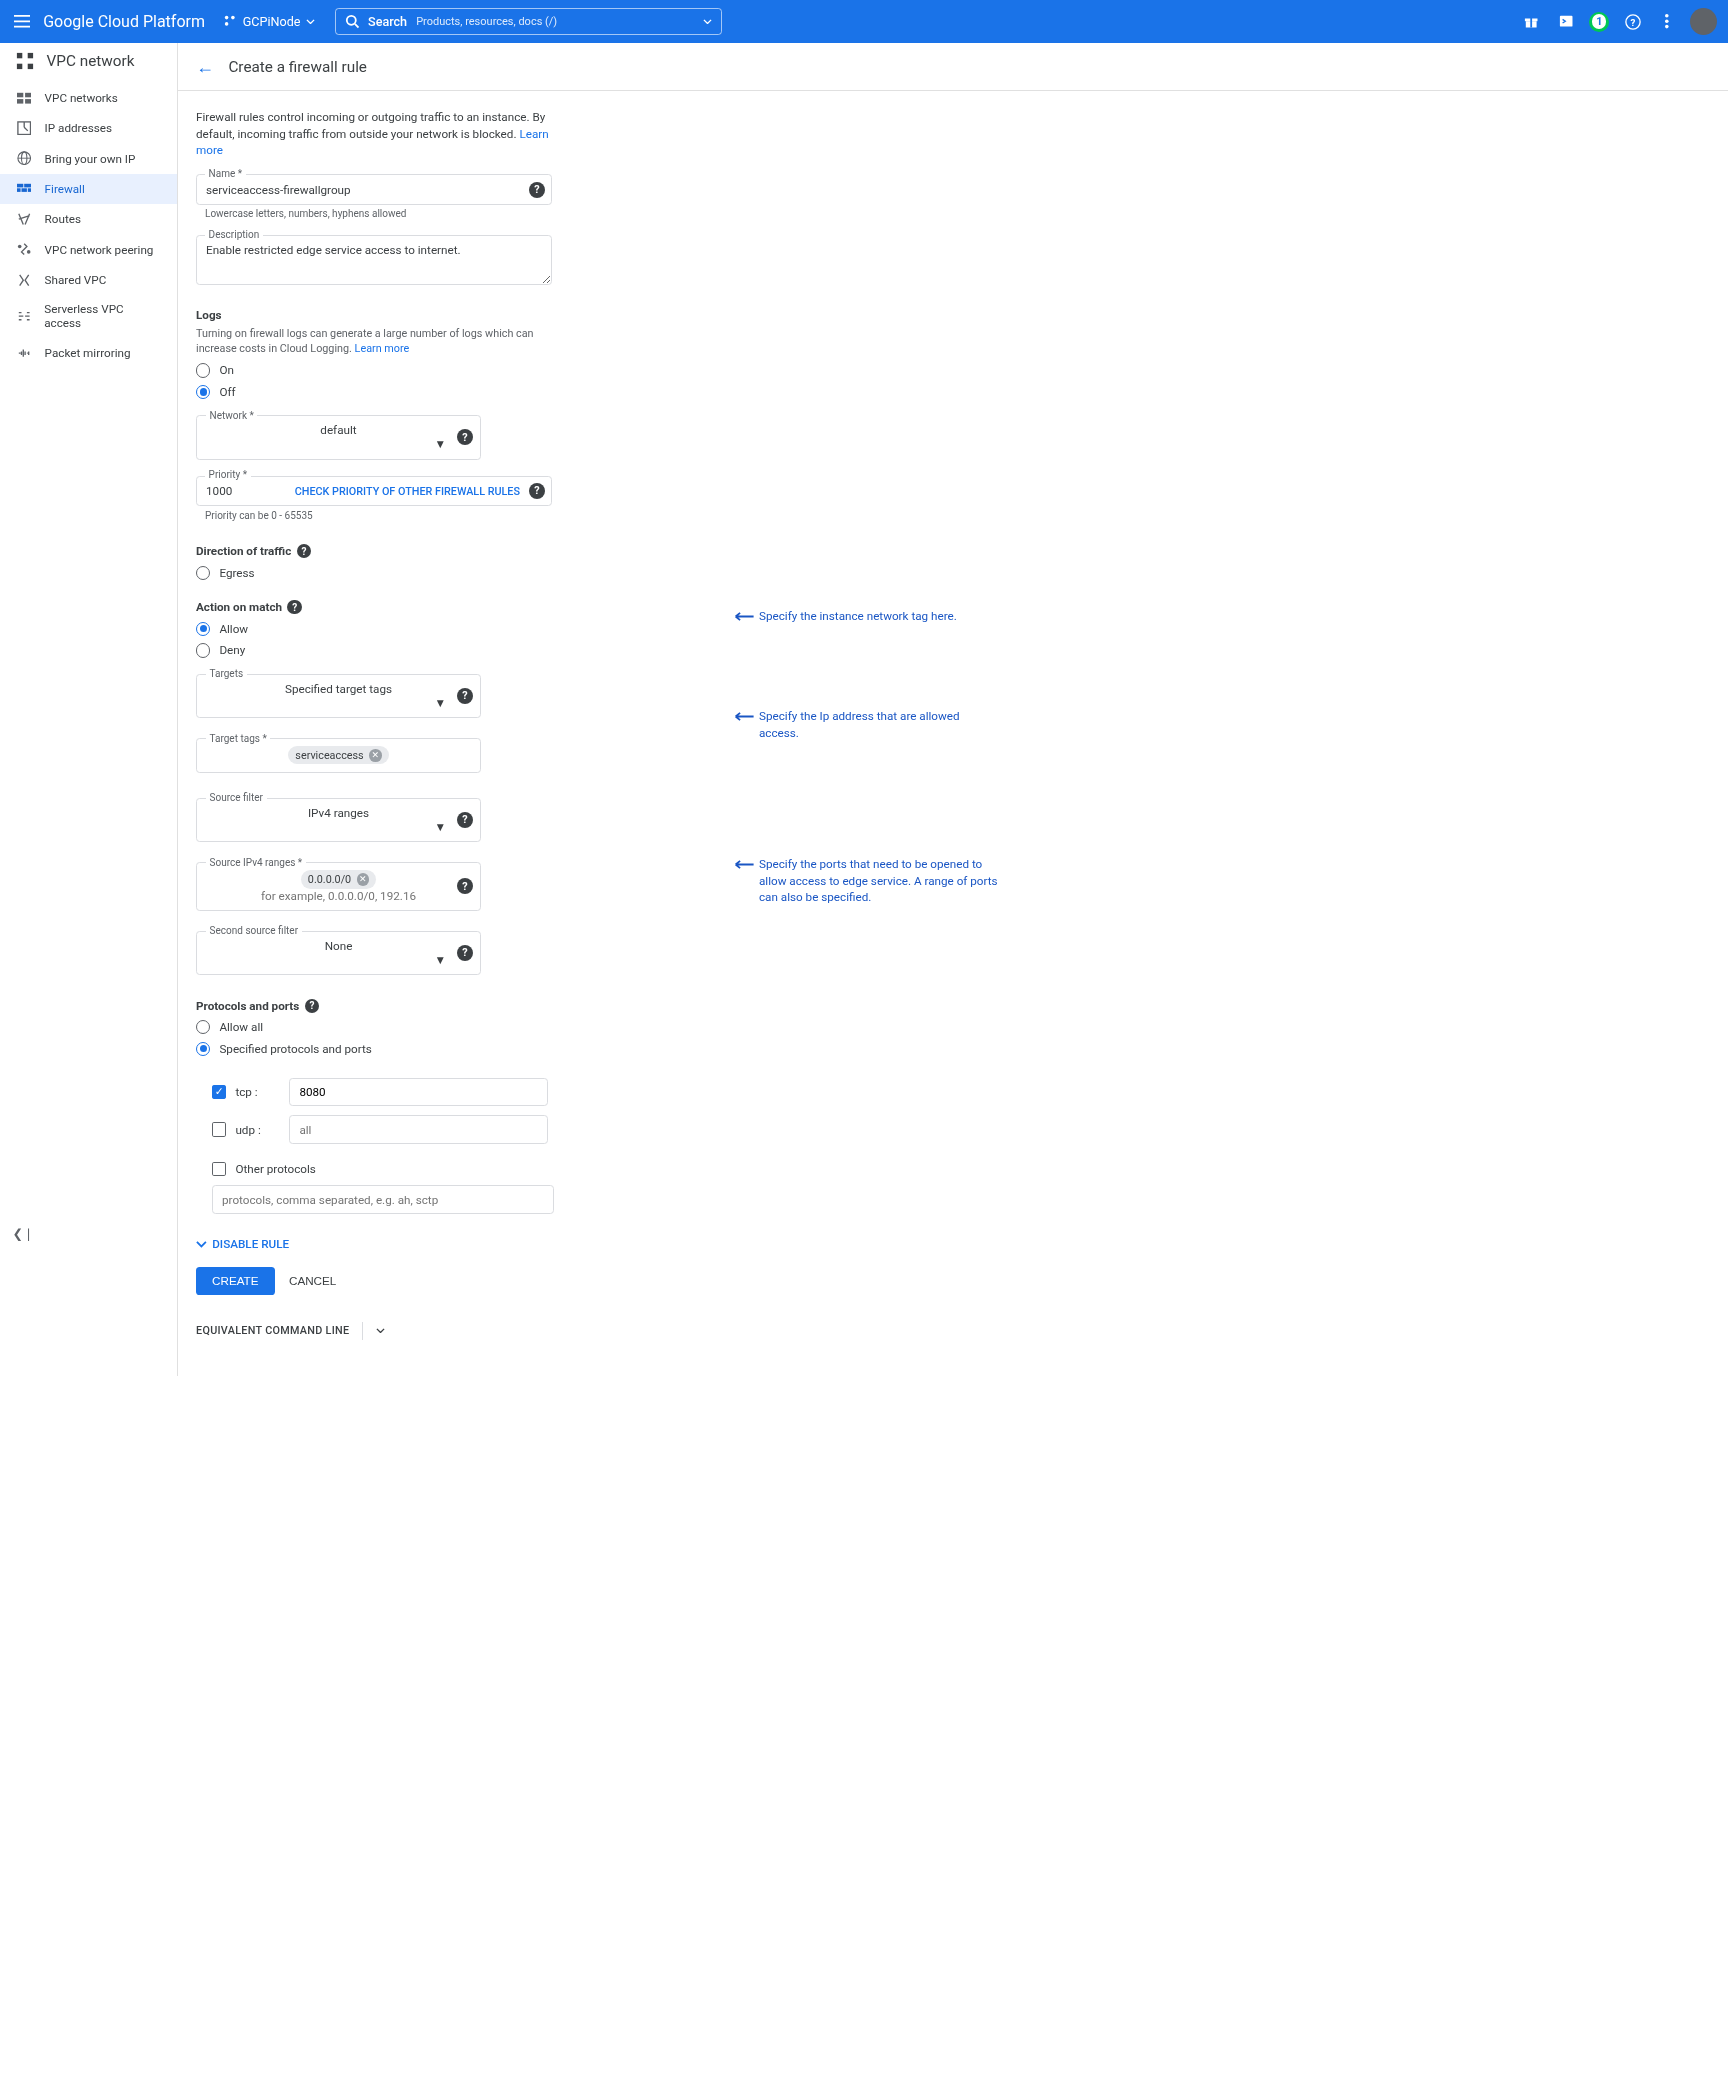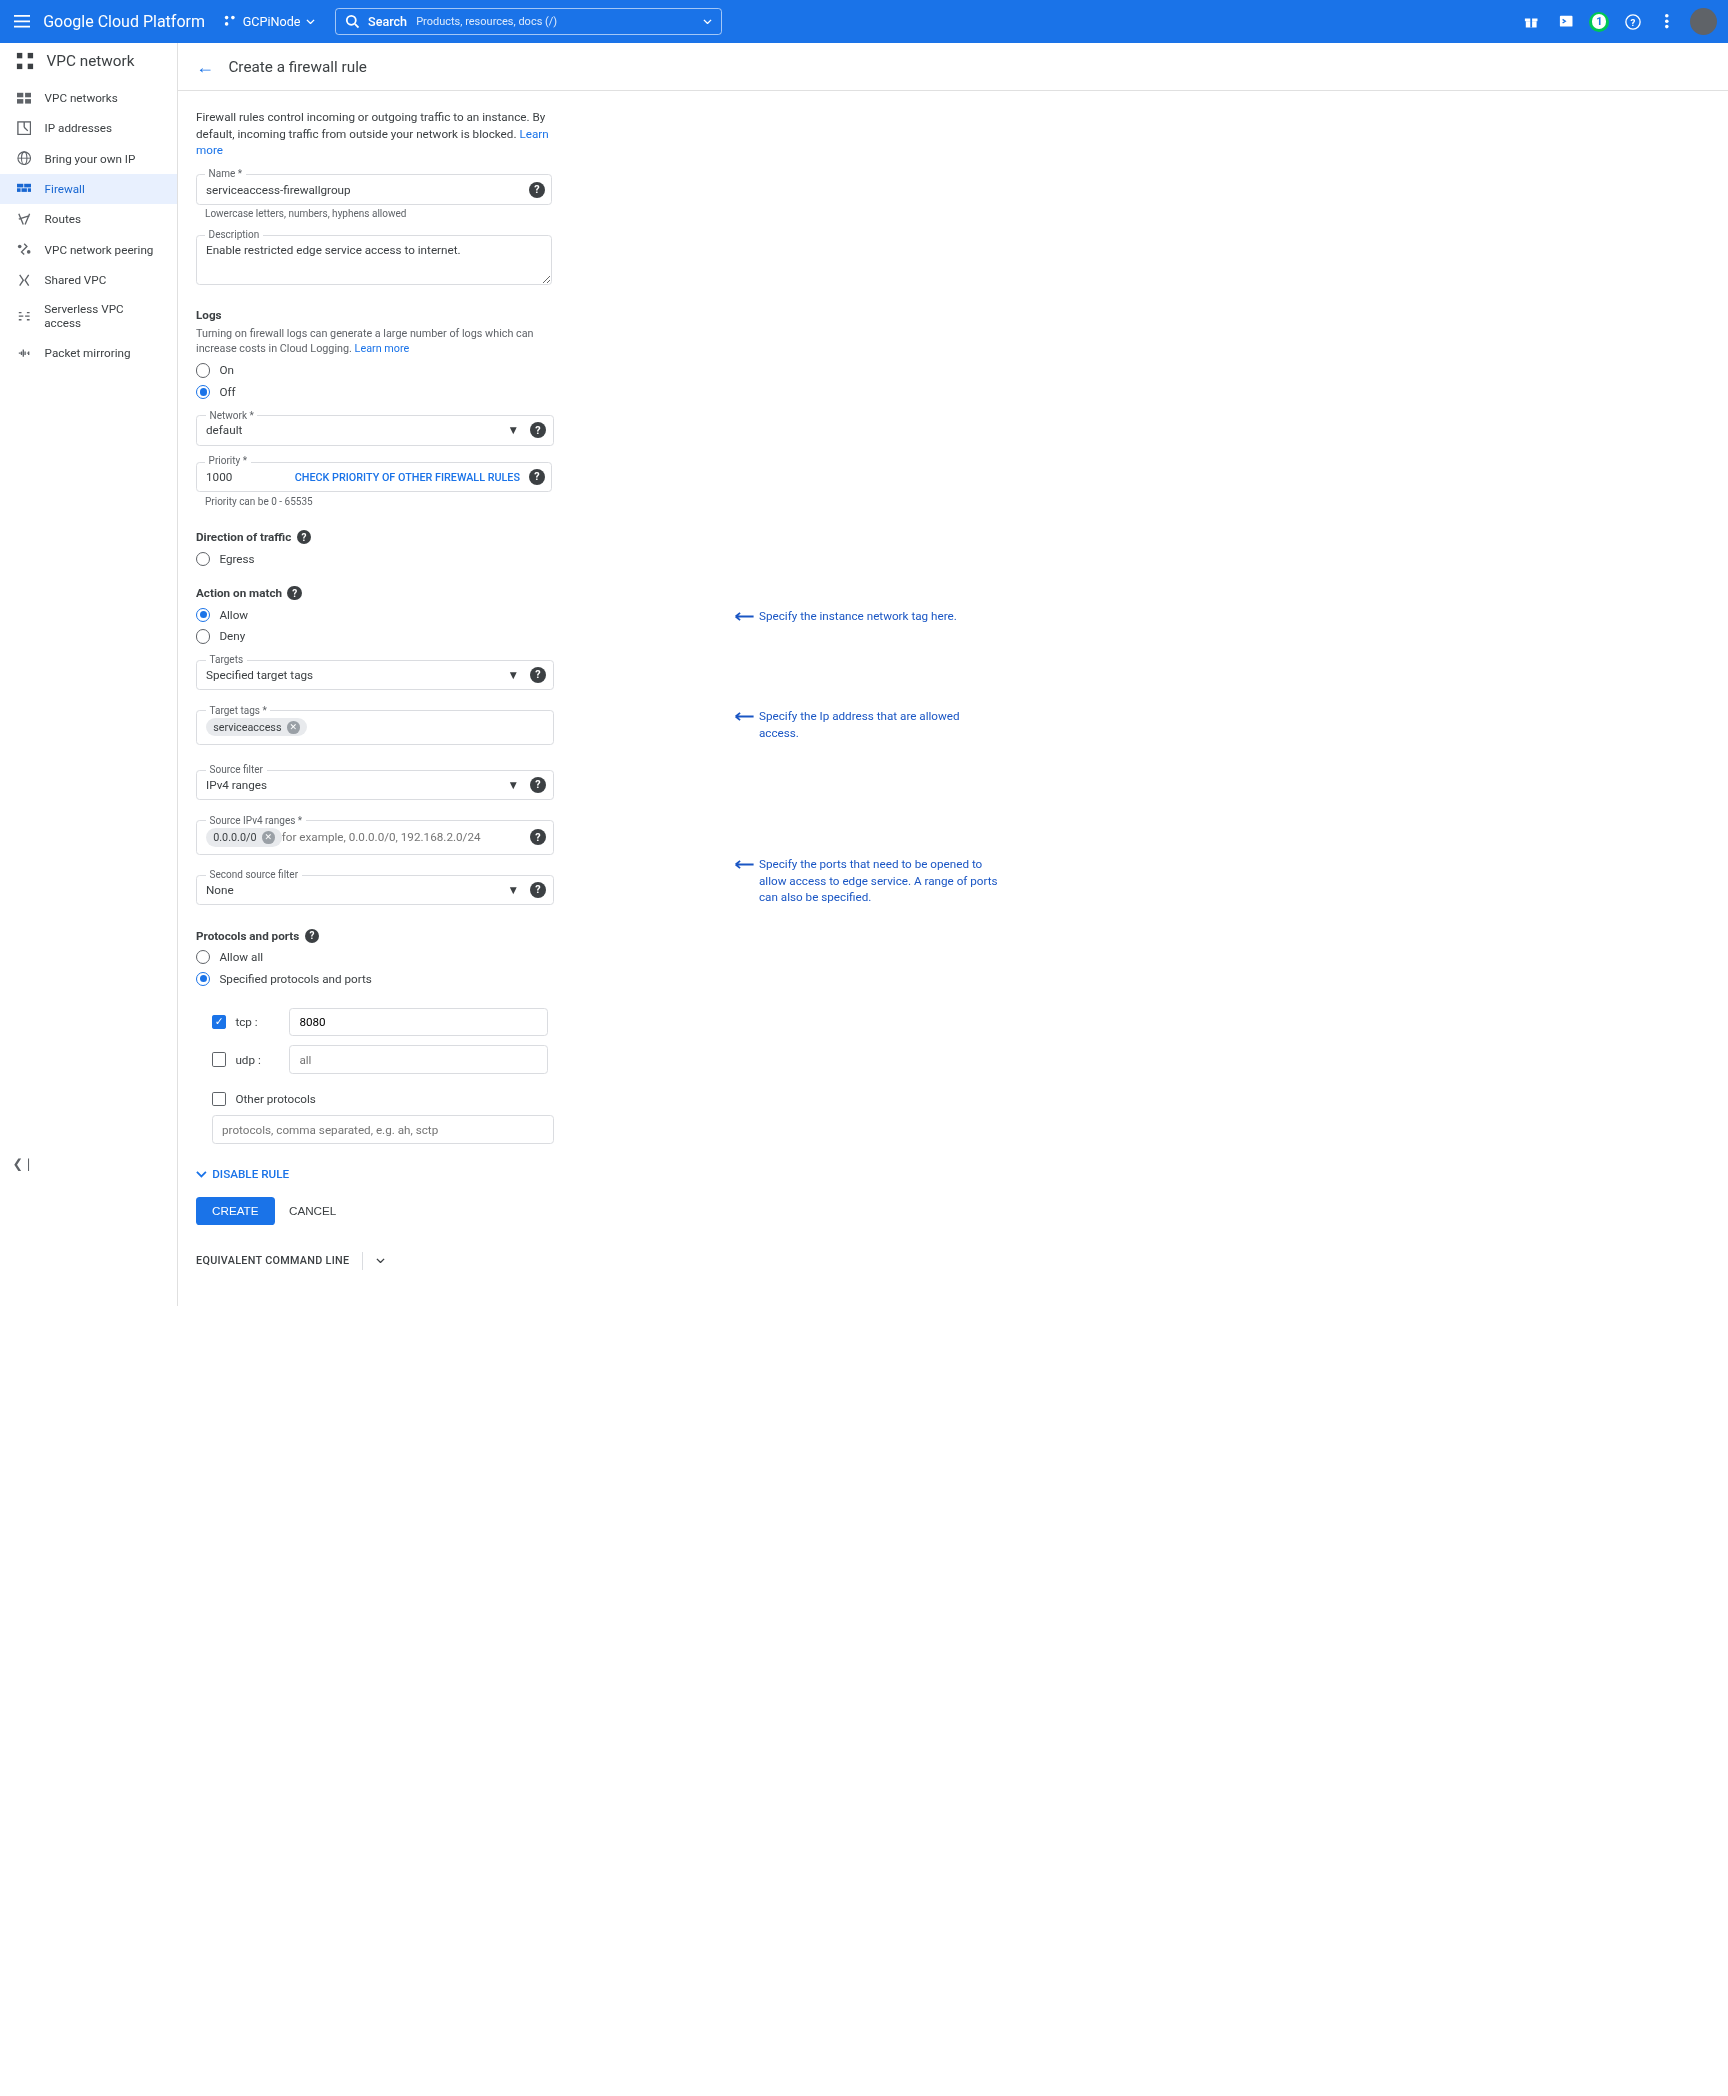--- a/index.html
+++ b/index.html
@@ -48,21 +48,21 @@
   .section-head { font-size:11.7px; font-weight:700; margin-top:20px; display:flex; align-items:center; gap:5.4px; }
   .small-help { width:14.4px; height:14.4px; border-radius:50%; background:#3c4043; color:#fff; display:inline-flex; align-items:center; justify-content:center; font-size:10px; font-weight:700; }
   .subtext { font-size:10.8px; color:#5f6368; max-width:358px; line-height:1.4; margin-top:3.6px; }
   .subtext a { color:#1a73e8; text-decoration:none; }
   
   .radio-row { display:flex; align-items:center; gap:9px; margin-top:7.2px; font-size:11.7px; cursor:pointer; }
   .radio { width:14.4px; height:14.4px; border:1.8px solid #5f6368; border-radius:50%; display:flex; align-items:center; justify-content:center; }
   .radio.checked { border-color:#1a73e8; }
   .radio.checked::after { content:''; width:7.2px; height:7.2px; background:#1a73e8; border-radius:50%; }
   
-  .select-box { width:358px; border:0.9px solid #dadce0; border-radius:3.6px; padding:7.2px 9px; font-size:11.7px; position:relative; display:flex; align-items:center; margin-top:16px; cursor:pointer; }
+  .select-box { width:285px; border:0.9px solid #dadce0; border-radius:3.6px; padding:7.2px 9px; font-size:11.7px; position:relative; display:flex; align-items:center; margin-top:16px; cursor:pointer;flex-direction:column; }
   .chev { margin-left:auto; margin-right:25px; color:#3c4043; }
   
   .priority-link { color:#1a73e8; font-size:10.8px; font-weight:500; position:absolute; right:32px; top:50%; transform:translateY(-50%); cursor:pointer; }
   
   .chip { display:inline-flex; align-items:center; gap:5.4px; background:#e8eaed; border-radius:10.8px; padding:2.7px 7.2px; font-size:10.8px; }
   .chip .x { width:12.6px; height:12.6px; border-radius:50%; background:#9aa0a6; color:#fff; display:flex; align-items:center; justify-content:center; font-size:9px; cursor:pointer; }
   .chip-input { flex:1; border:none; outline:none; font-family:inherit; font-size:11.7px; color:#5f6368; }
   
   .annotation { position:absolute; color:#1a56c4; font-size:11.7px; display:flex; align-items:flex-start; gap:5.4px; max-width:270px; line-height:1.4; }
   .arrow-svg { flex-shrink:0; margin-top:3.6px; }

